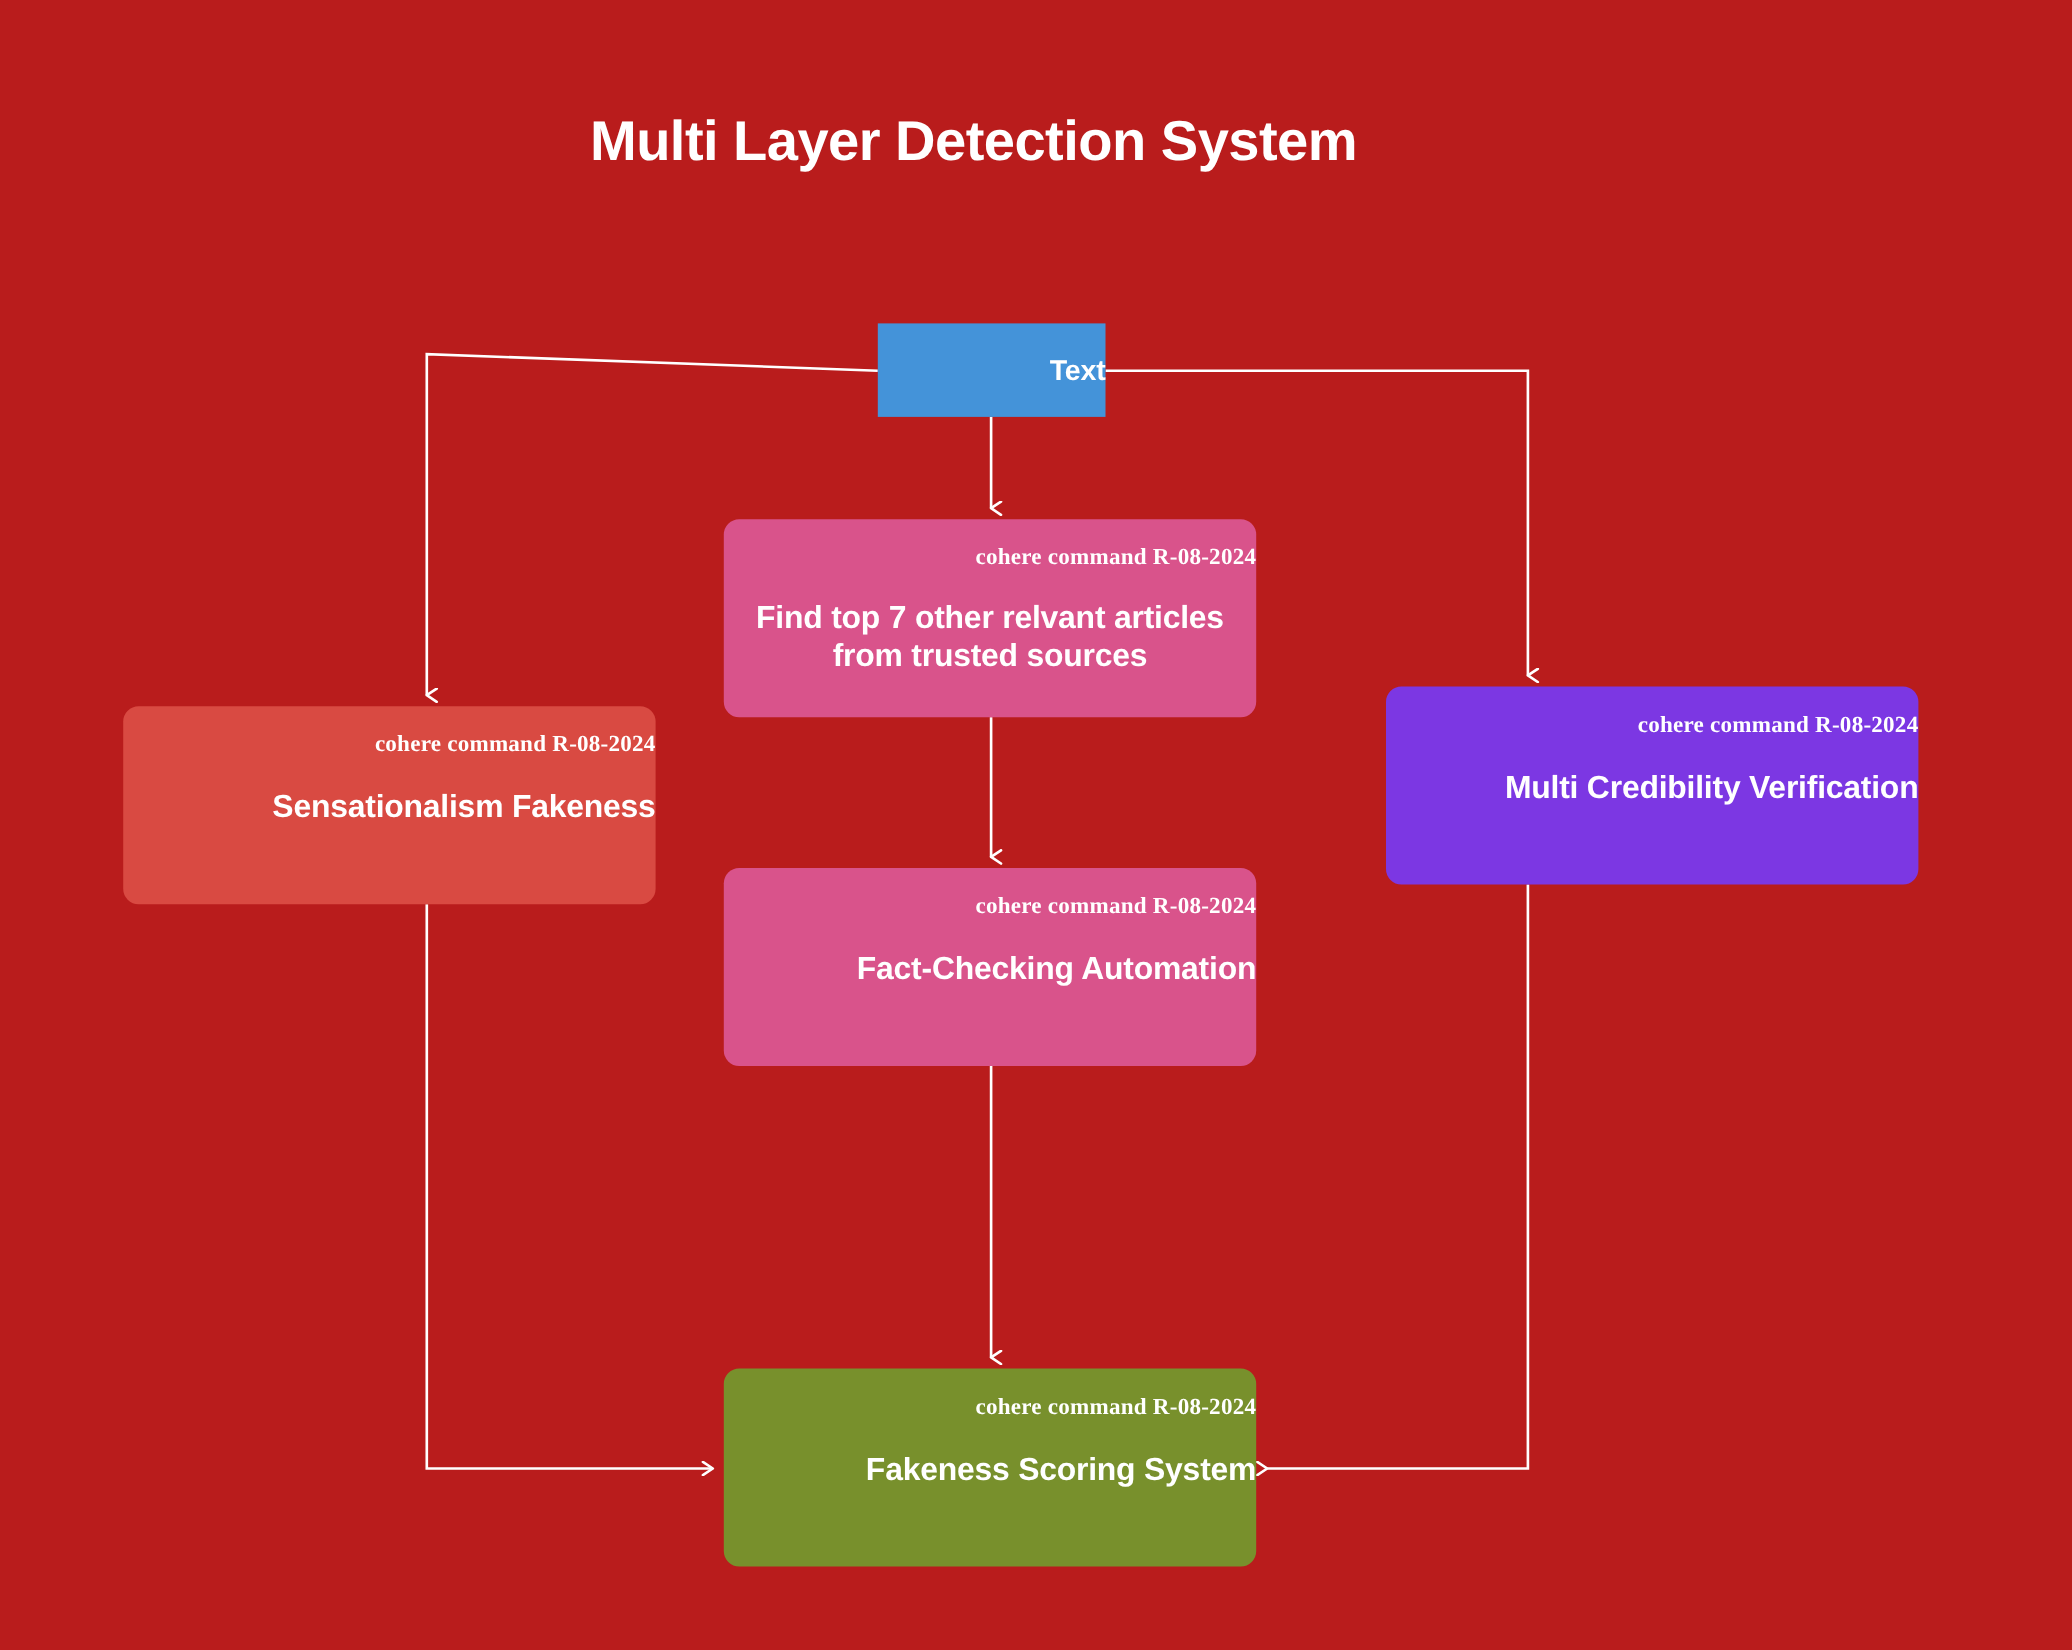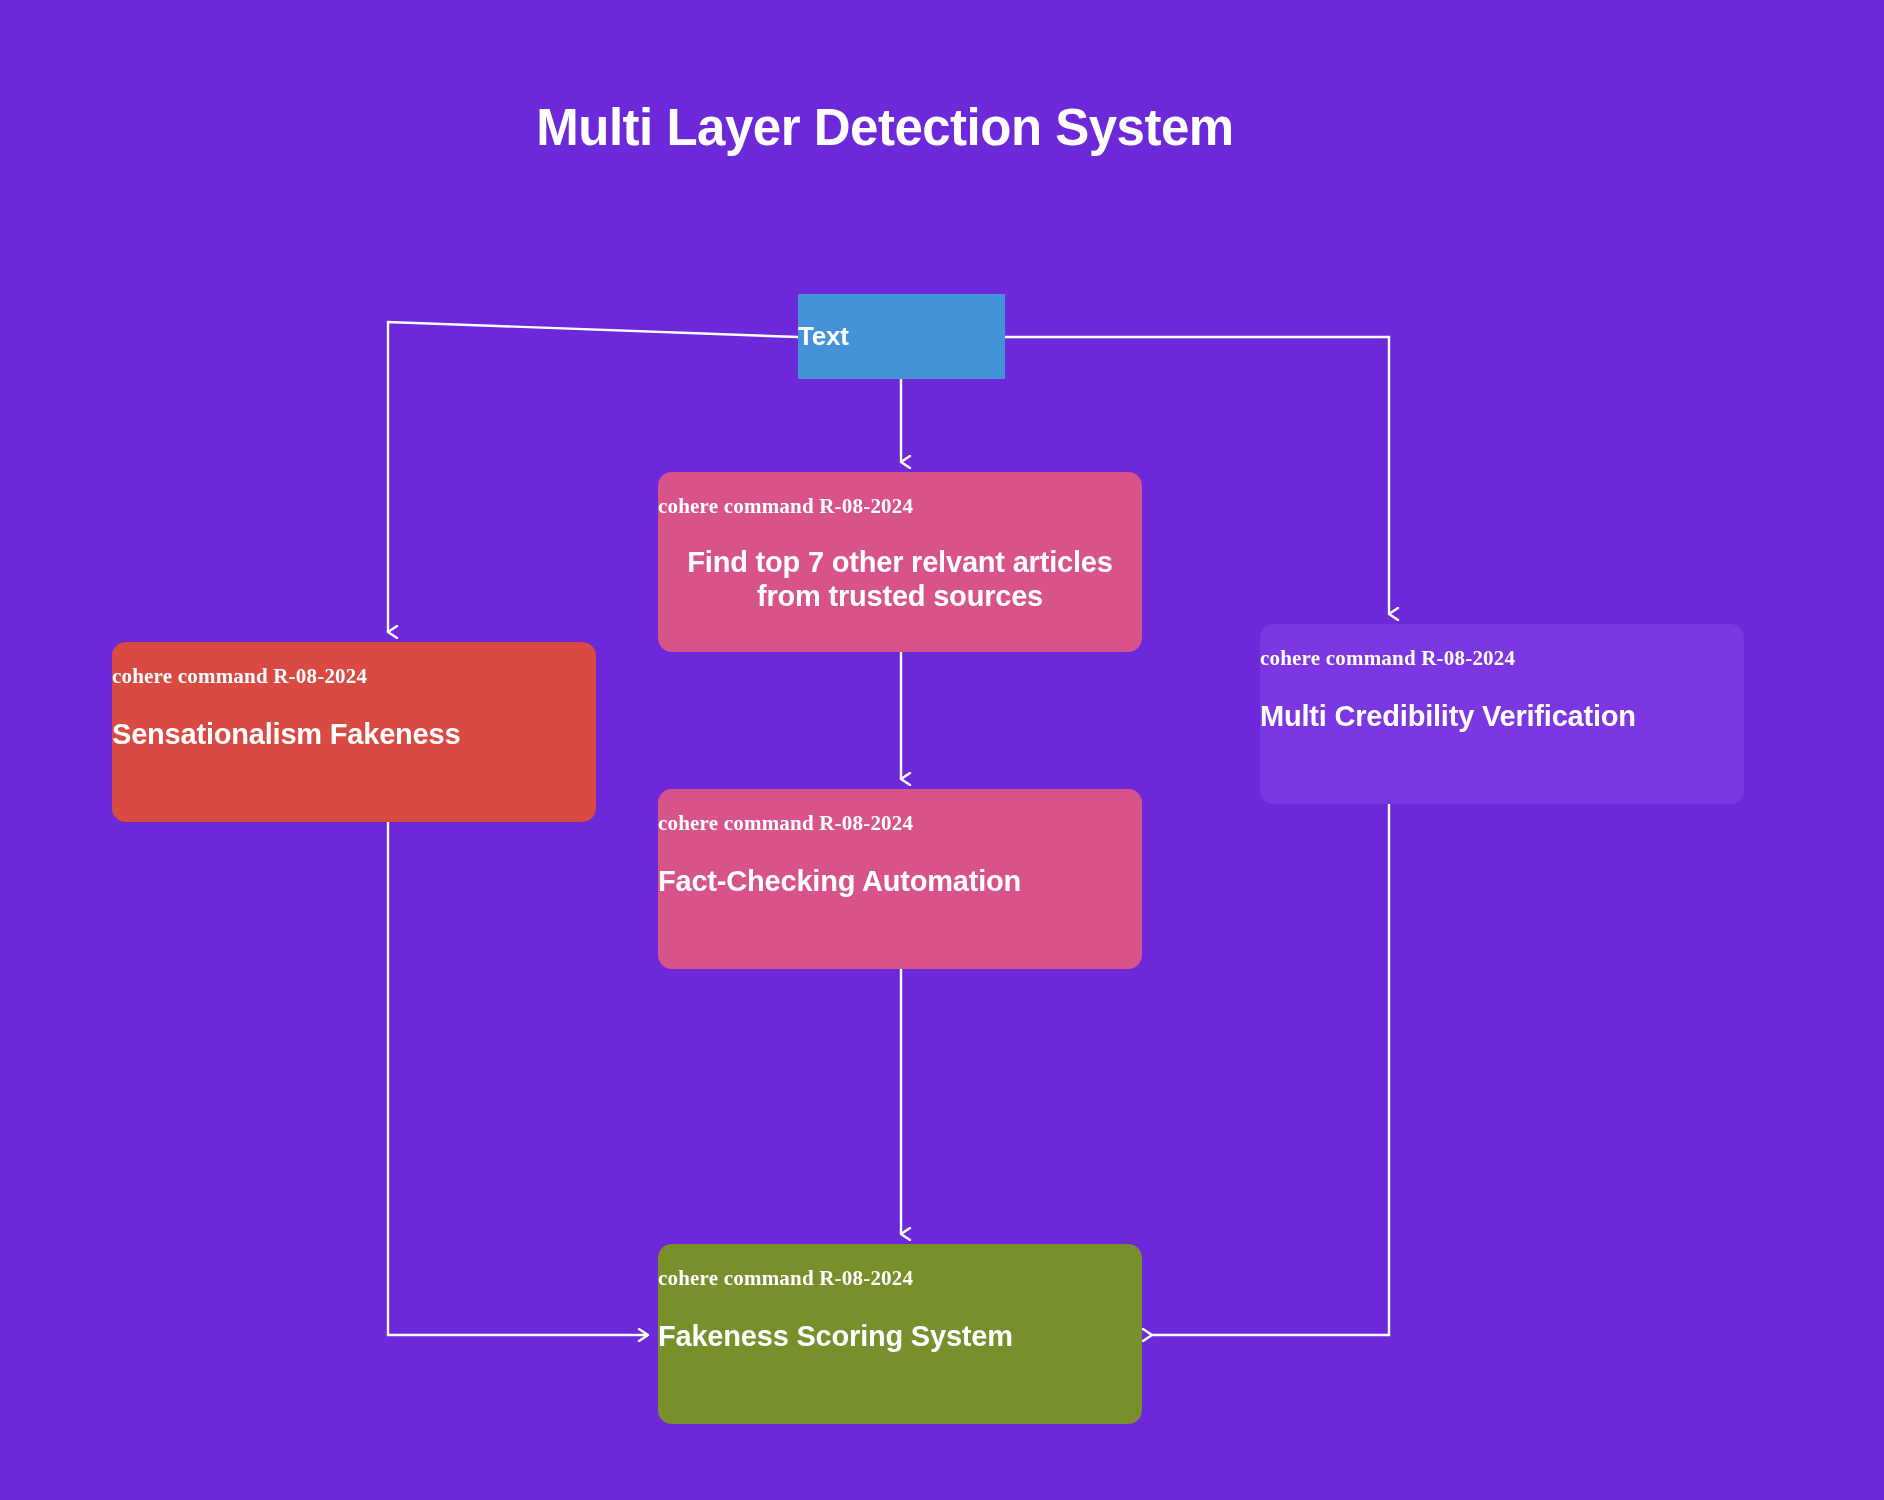--- a/index.html
+++ b/index.html
@@ -4,21 +4,21 @@
 <style>
   html, body {
     margin: 0;
     padding: 0;
     background: #1c1c1c;
   }
   #canvas {
     position: relative;
     width: 1884px;
     height: 1500px;
-    background: #6d28d9;
+    background: #b91c1c;
     overflow: hidden;
     font-family: "Liberation Sans", sans-serif;
   }
 
   
   .diagram-title {
     position: absolute;
     left: 0;
     top: 98px;
     width: 1770px;
@@ -40,21 +40,21 @@
     height: 1500px;
     pointer-events: none;
   }
 
   
   .node {
     position: absolute;
     box-sizing: border-box;
     display: flex;
     flex-direction: column;
-    align-items: flex-start;
+    align-items: flex-end;
     color: #ffffff;
     text-align: center;
   }
   .node .model-label {
     font-family: "Liberation Serif", serif;
     font-size: 21px;
     font-weight: bold;
     line-height: 1.2;
     color: #ffffff;
     letter-spacing: 0.2px;

